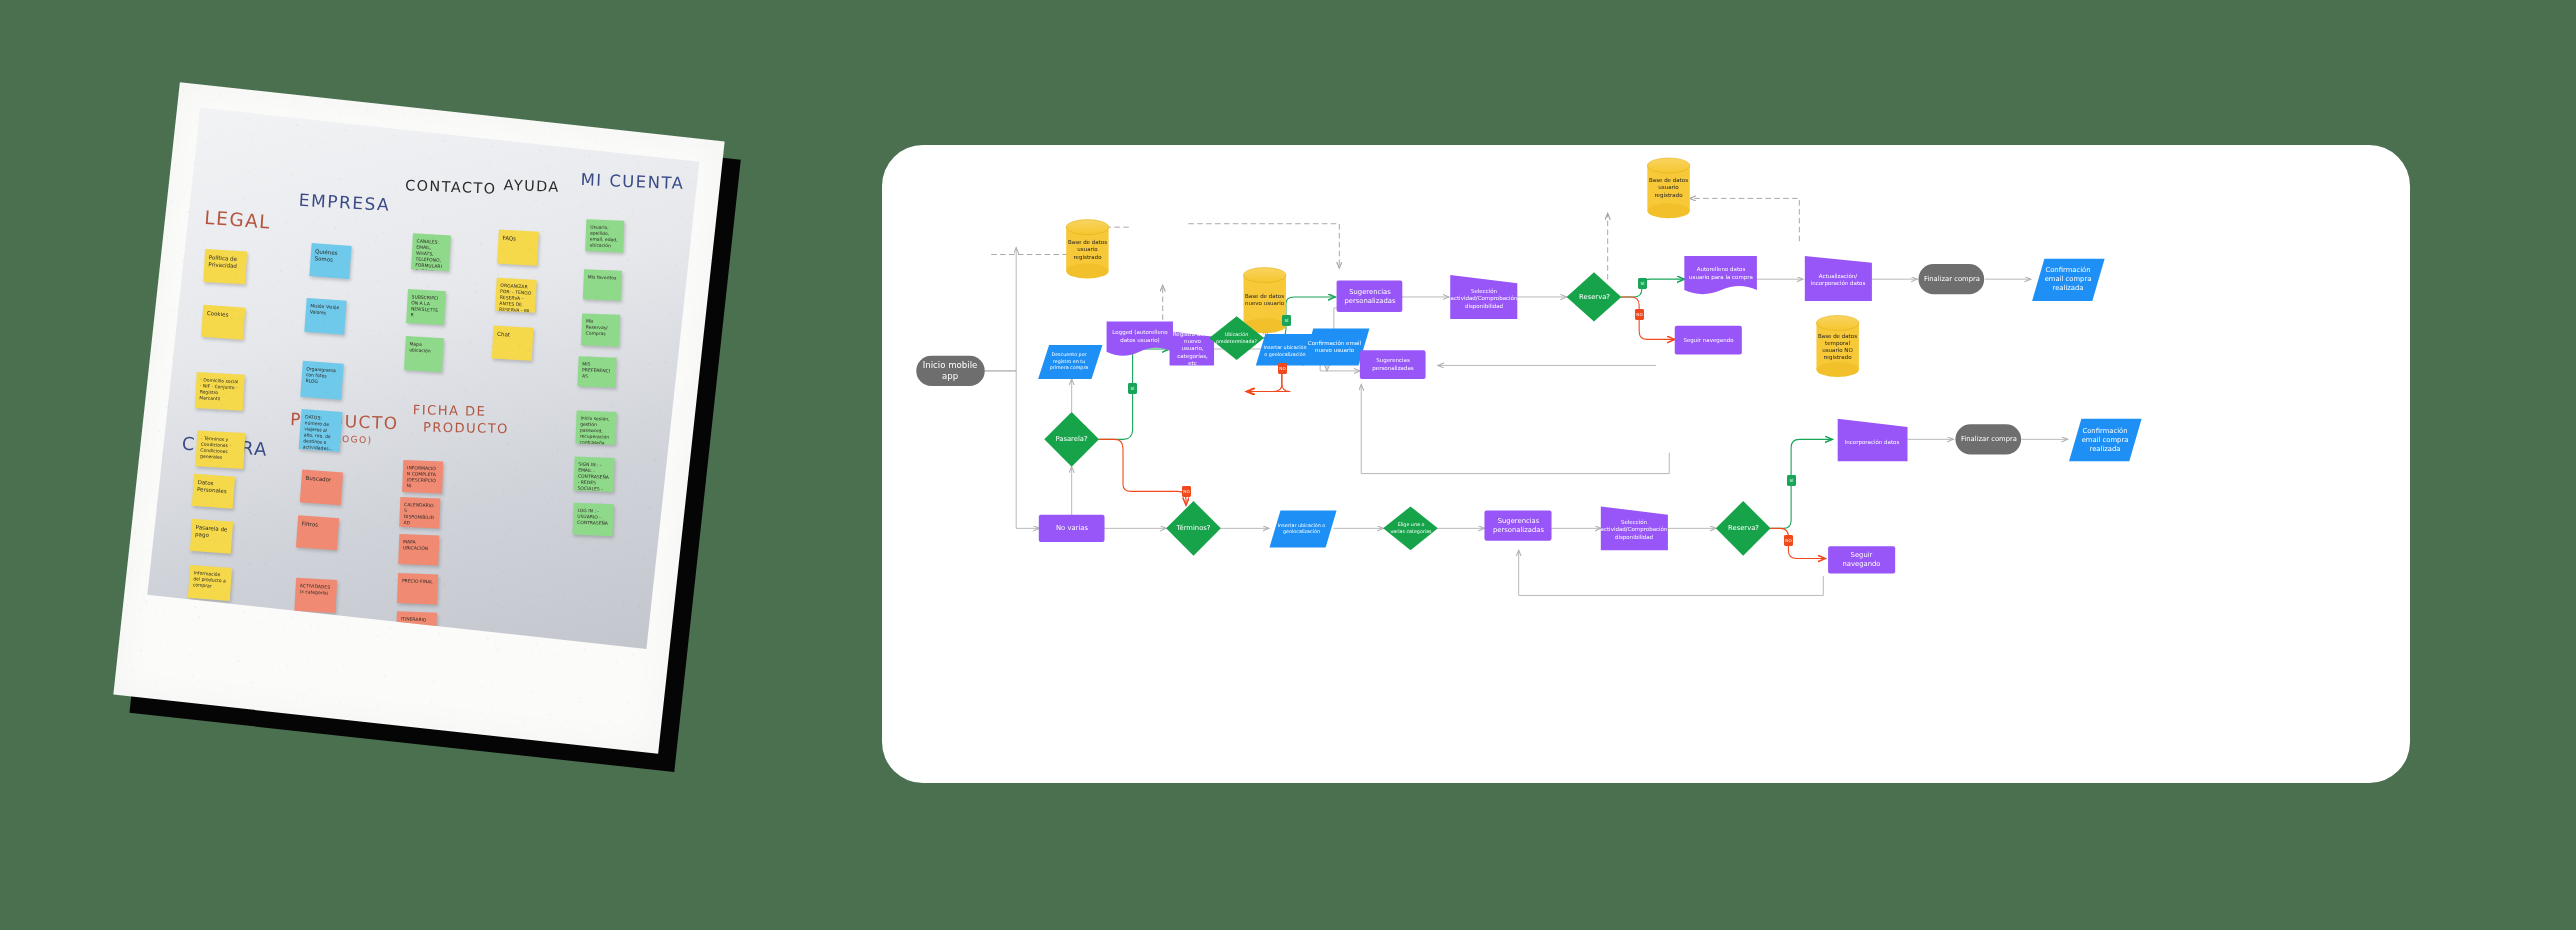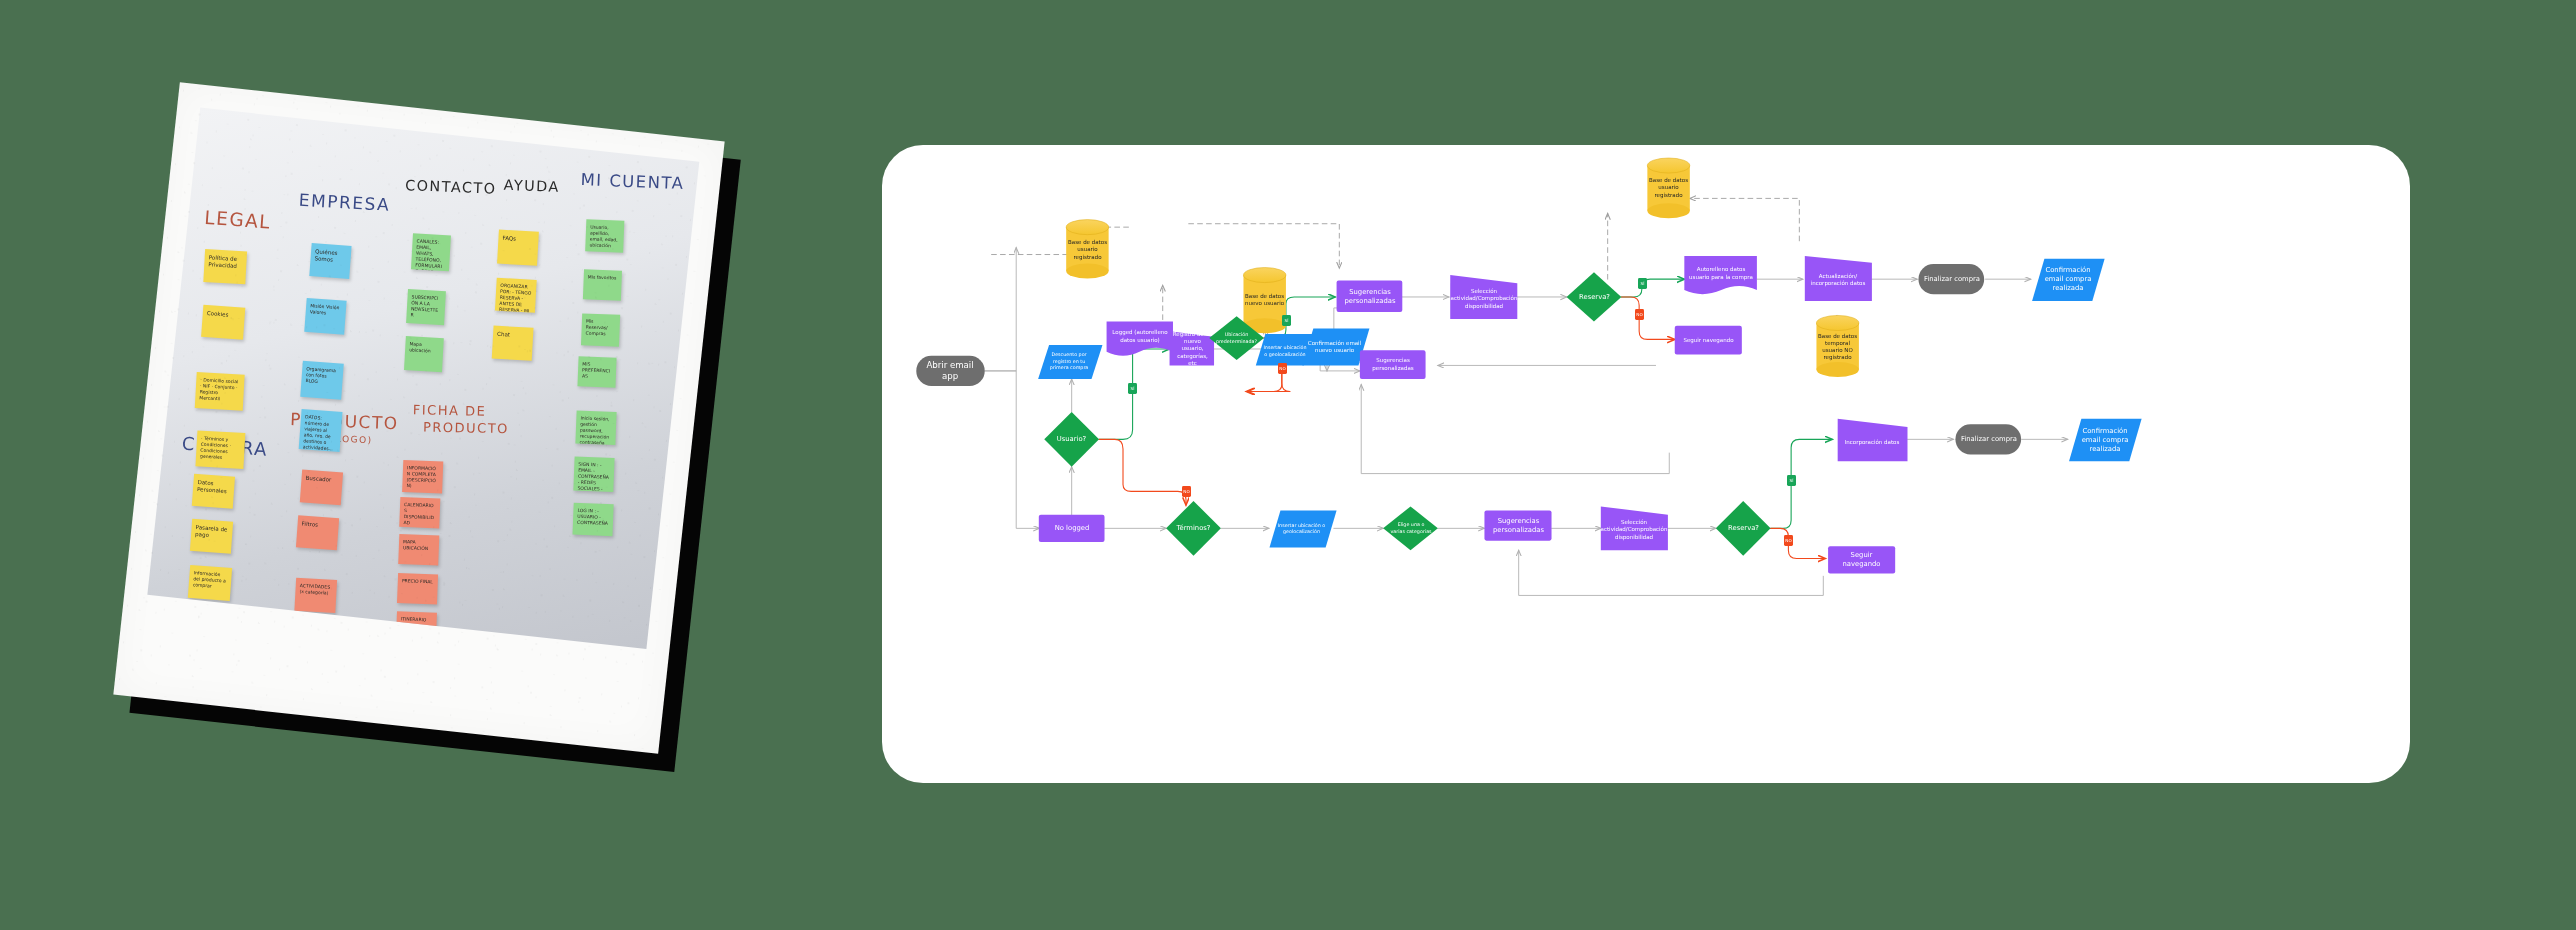--- a/index.html
+++ b/index.html
@@ -358,27 +358,27 @@
 
     <polygon points="1348,162 1446,172 1446,228 1348,228" fill="#9855f7"></polygon>
 
     <rect x="1514" y="174" width="96" height="44" rx="22" fill="#6e6e6e"></rect>
 
     <polygon points="1698,166 1786,166 1768,228 1680,228" fill="#1e90f5"></polygon>
 
     <rect x="1158" y="264" width="98" height="42" rx="3" fill="#9855f7"></rect>
   </svg>
 
-  <div class="nd-label t-white s12" style="left:34px;  top:211px; width:68px; height:30px;">Abrir email app</div>
-  <div class="nd-label t-white s10" style="left:162px; top:282px; width:55px; height:25px;">Usuario?</div>
+  <div class="nd-label t-white s12" style="left:34px;  top:211px; width:68px; height:30px;">Inicio mobile app</div>
+  <div class="nd-label t-white s10" style="left:162px; top:282px; width:55px; height:25px;">Pasarela?</div>
   <div class="nd-label t-white s7" style="left:159px; top:201px; width:56px; height:31.5px;">Descuento por registro en tu primera compra</div>
   <div class="nd-label t-white s8" style="left:288px; top:189px; width:45px; height:30px;">Registro datos nuevo usuario, categorías, etc</div>
   <div class="nd-label t-dark  s8" style="left:359px; top:134px; width:47px; height:42px;">Base de datos nuevo usuario</div>
   <div class="nd-label t-white s8" style="left:423px; top:186px; width:59px; height:31.5px;">Confirmación email nuevo usuario</div>
-  <div class="nd-label t-white s10" style="left:157px; top:370px; width:66px; height:27px;">No logged</div>
+  <div class="nd-label t-white s10" style="left:157px; top:370px; width:66px; height:27px;">No varias</div>
   <div class="nd-label t-white s10" style="left:284px; top:372px; width:55px; height:22px;">Términos?</div>
   <div class="nd-label t-white s7" style="left:390px; top:368px; width:59px; height:31.5px;">Insertar ubicación o geolocalización</div>
   <div class="nd-label t-white s7" style="left:505px; top:370px; width:48px; height:27px;">Elige una o varias categorías</div>
   <div class="nd-label t-white s10" style="left:603px; top:366px; width:67px; height:30px;">Sugerencias personalizadas</div>
   <div class="nd-label t-white s8" style="left:720px; top:367px; width:64px; height:36px;">Selección actividad/Comprobación disponibilidad</div>
   <div class="nd-label t-white s10" style="left:834px; top:372px; width:55px; height:22px;">Reserva?</div>
   <div class="nd-label t-white s8" style="left:957px; top:281px; width:66px; height:33px;">Incorporación datos</div>
   <div class="nd-label t-dark  s8" style="left:931px; top:181px; width:49px; height:42px;">Base de datos temporal usuario NO registrado</div>
   <div class="nd-label t-white s10" style="left:1074px; top:279px; width:66px; height:30px;">Finalizar compra</div>
   <div class="nd-label t-white s10" style="left:1190px; top:277px; width:66px; height:37px;">Confirmación email compra realizada</div>

